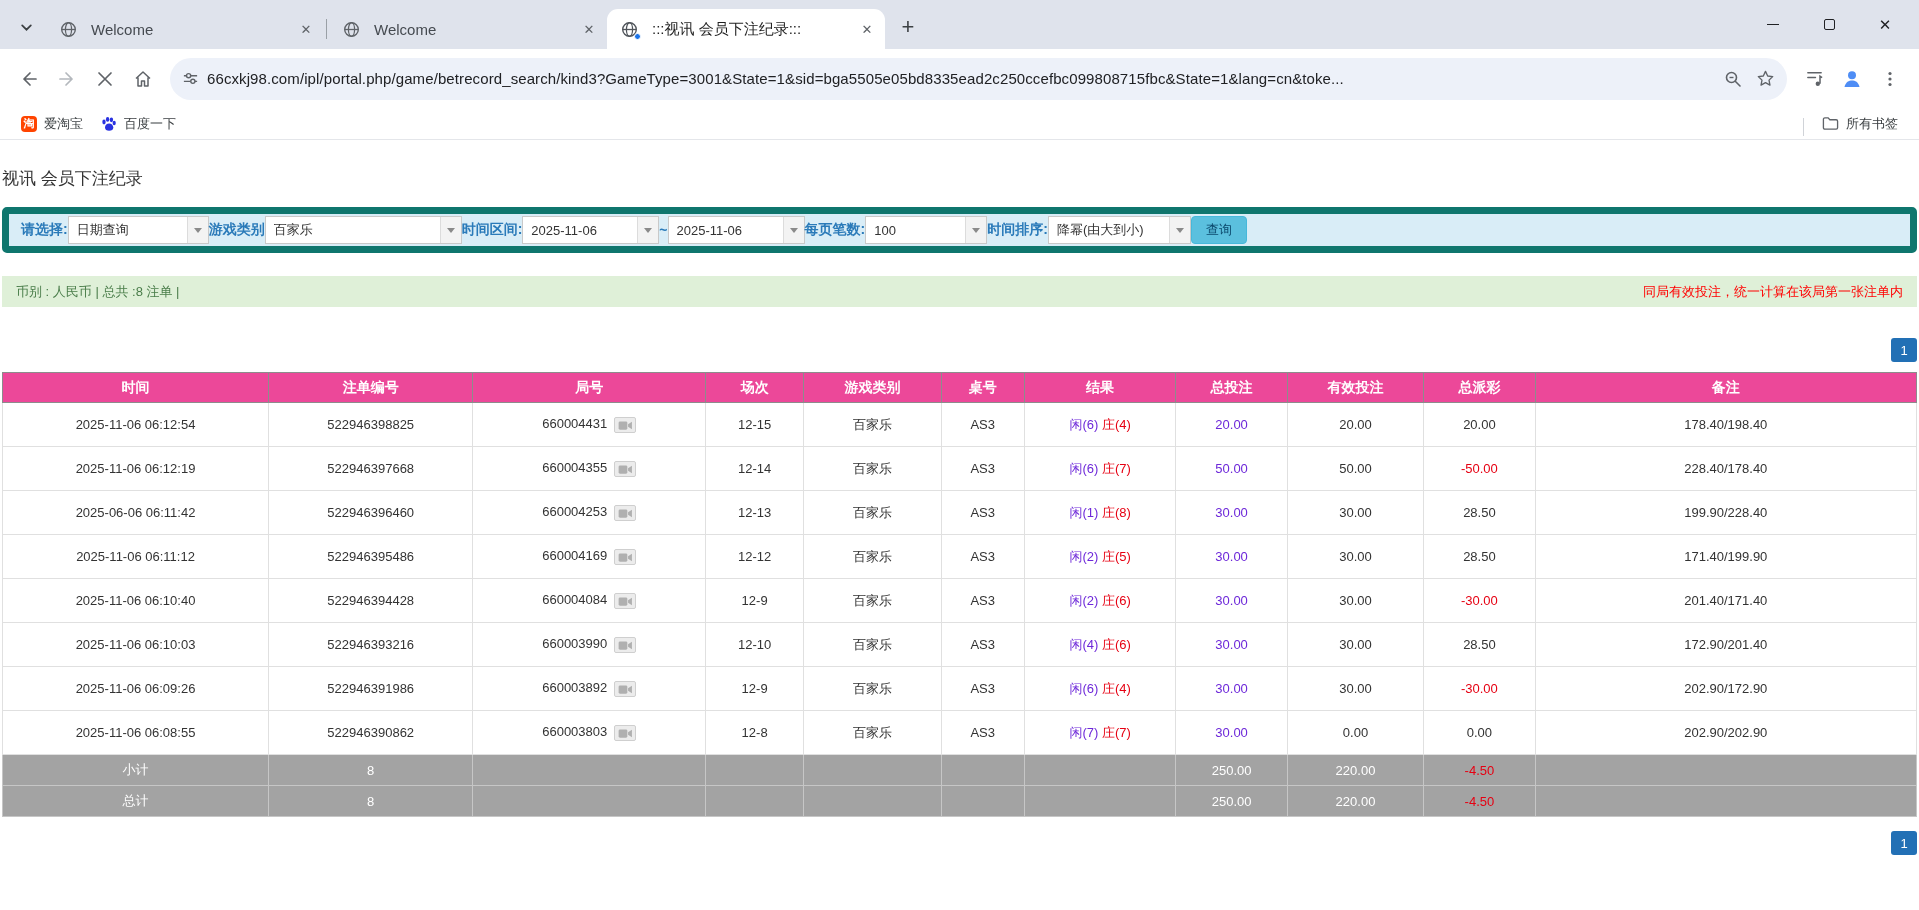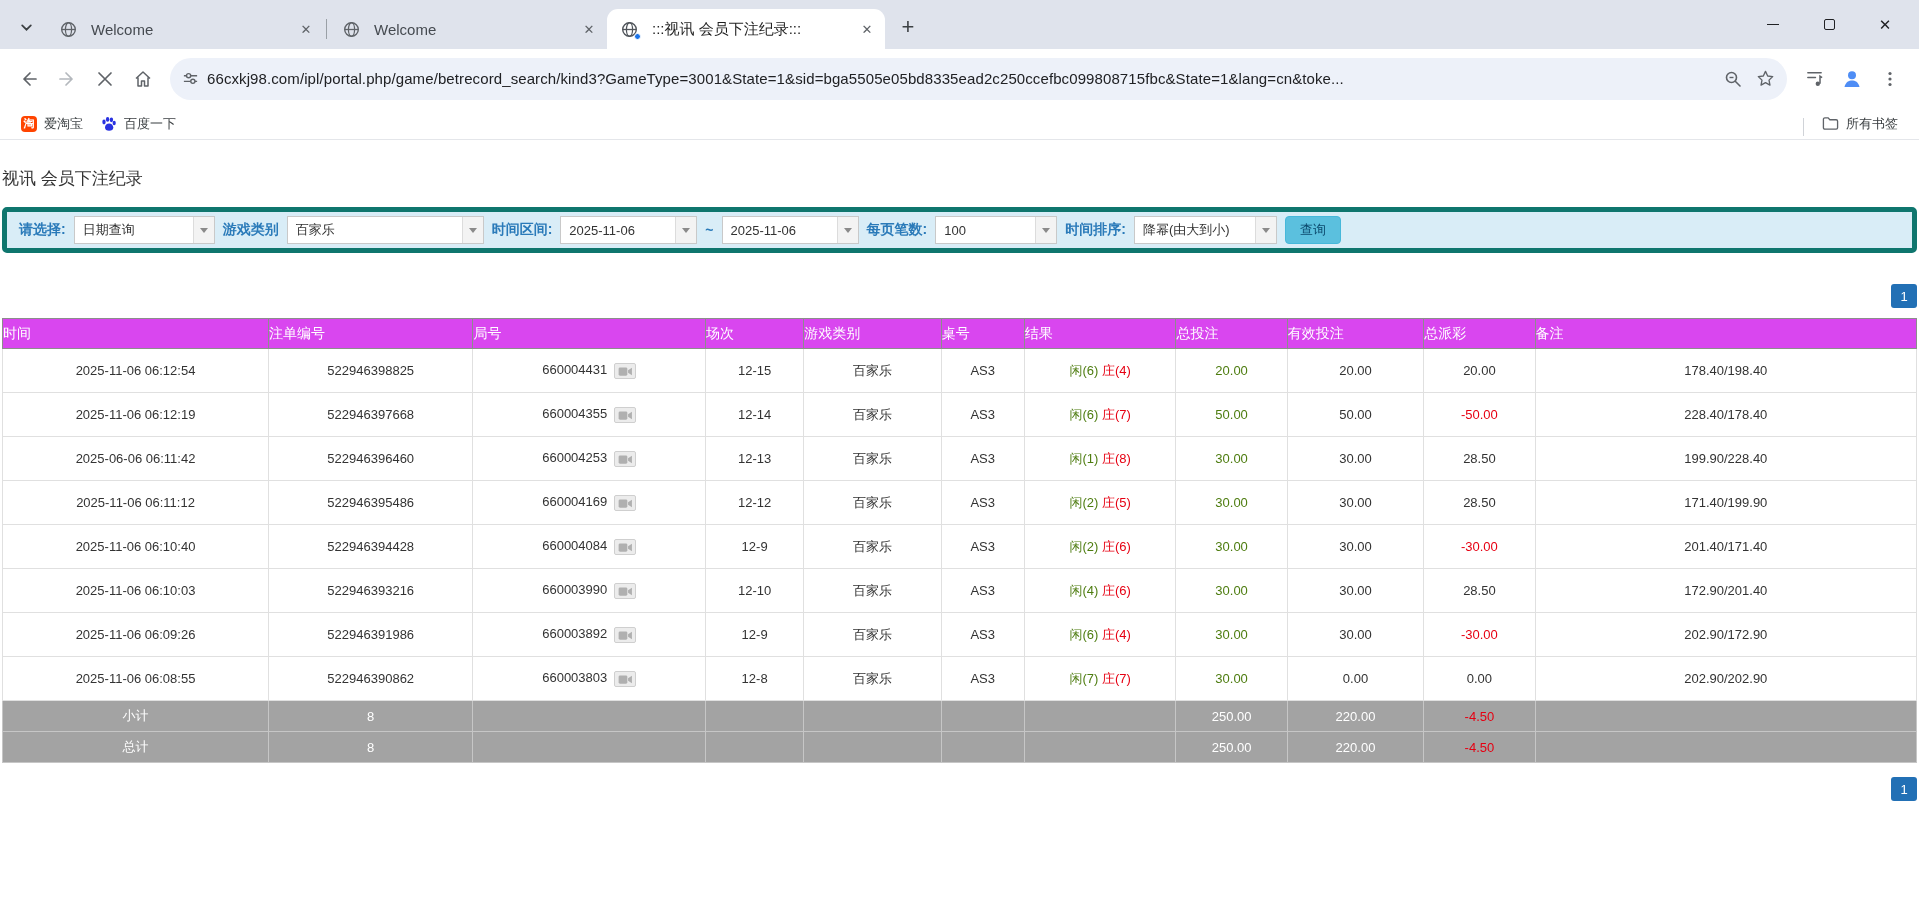--- a/index.html
+++ b/index.html
@@ -29,38 +29,38 @@
 
   .bookmarks{height:32px;background:#fff;display:flex;align-items:center;padding:0 12px;border-bottom:1px solid #e4e6ea}
   .bm{display:flex;align-items:center;gap:7px;font-size:13px;color:#3c4043;padding:0 9px;height:24px;border-radius:12px;cursor:pointer}
   .bm-ico-tb{width:16px;height:16px;border-radius:4px;background:#ff4400;color:#fff;font-size:11px;display:flex;align-items:center;justify-content:center;font-weight:bold}
   .bm-right{margin-left:auto;display:flex;align-items:flex-end;gap:9px}
   .bm-div{width:1px;height:18px;background:#d0d3d8}
 
   
   .page{padding:0 2px}
   .page-title{margin-top:27px;font-size:17px;color:#333}
-  .filterbar{margin-top:17px;height:46px;background:#d9edf7;border:5px solid #0f766e;border-radius:5px;display:flex;align-items:center;padding:0 12px;gap:8px;white-space:nowrap}
+  .filterbar{margin-top:17px;height:46px;background:#d9edf7;border:7px solid #0f766e;border-radius:5px;display:flex;align-items:center;padding:0 12px;white-space:nowrap}
   .flabel{font-size:14px;font-weight:bold;color:#2a7ab9}
   .combo{height:28px;background:#fff;border:1px solid #c9c9c9;display:inline-flex;align-items:center;flex:none;cursor:pointer}
   .combo .val{padding:0 8px;font-size:13px;color:#333;flex:1;overflow:hidden}
   .combo .arr{width:21px;align-self:stretch;border-left:1px solid #dcdcdc;background:#f3f3f3;display:flex;align-items:center;justify-content:center}
   .combo .arr i{display:block;width:0;height:0;border:4px solid transparent;border-top:5px solid #8a8a8a;margin-top:5px}
   .btn-search{height:28px;padding:0 14px;background:#5bc0de;border:1px solid #46b8da;border-radius:4px;color:#0c4a6e;font-size:13px;cursor:pointer}
   .greenbar{margin-top:23px;height:31px;background:#dff0d8;display:flex;align-items:center;padding:0 14px;font-size:13px;color:#4a7d4a}
   .greenbar .note{margin-left:auto;color:#ff0000}
   .pager{display:flex;justify-content:flex-end;margin-top:31px}
   .pager.bottom{margin-top:14px}
   .pg{min-width:26px;height:24px;padding:0 6px;background:#2270b5;color:#fff;font-size:13px;display:flex;align-items:center;justify-content:center;border-radius:3px;cursor:pointer}
 
   table.bet{width:100%;margin-top:10px;border-collapse:collapse;table-layout:fixed}
-  table.bet th{background:#d946ef;color:#fff;font-size:14px;font-weight:normal;height:30px;border:1px solid #8c8c8c;text-align:left}
+  table.bet th{background:#ec4899;color:#fff;font-size:14px;font-weight:bold;height:30px;border:1px solid #8c8c8c;text-align:center}
   table.bet td{height:44px;border:1px solid #e0e0e0;font-size:13px;color:#333;text-align:center;overflow:hidden}
   tr.sum td{background:#a3a3a3;color:#fff;height:31px;border-color:#c6c6c6}
-  .blue{color:#4d7c0f}
+  .blue{color:#6d28d9}
   .redtxt{color:#e60012}
   .bold{font-weight:normal}
   .cam{display:inline-flex;align-items:center;justify-content:center;width:22px;height:16px;margin-left:7px;background:#ececec;border:1px solid #cfcfcf;border-radius:2px;vertical-align:-3px;cursor:pointer}
 </style>
 </head>
 <body>
 
 <div>
   <div class="tabbar">
     <div class="tab-search">
@@ -258,20 +258,24 @@
     <span class="combo" style="width:143px">
         <span class="val">降幂(由大到小)</span>
         <span class="arr">
           <i></i>
         </span>
       </span>
 
     <button class="btn-search">查询</button>
   </div>
 
+  <div class="greenbar">
+    <span>币别 : 人民币 | 总共 :8 注单 |</span>
+    <span class="note">同局有效投注，统一计算在该局第一张注单内</span>
+  </div>
 
   <div class="pager">
     <span class="pg">1</span>
   </div>
 
   <table class="bet">
     <colgroup>
       <col style="width:263px">
         <col style="width:202px">
         <col style="width:230px">

